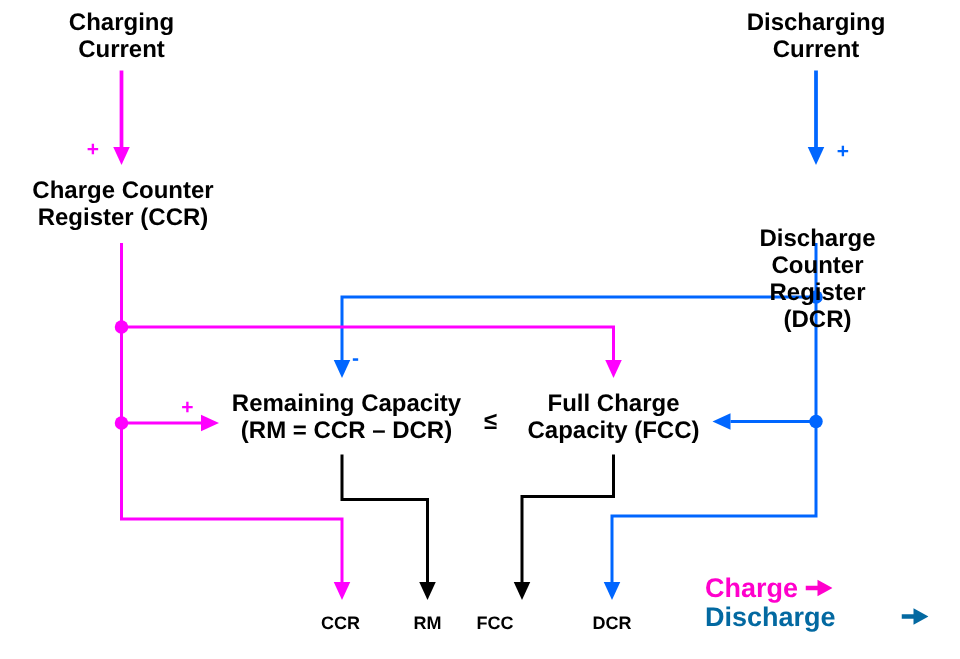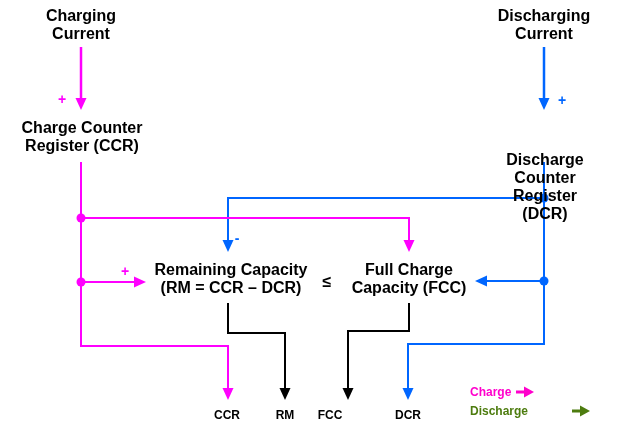--- a/index.html
+++ b/index.html
@@ -57,26 +57,26 @@
     color: #000000;
     white-space: nowrap;
   }
   .legend-row {
     position: absolute;
     left: 470px;
     display: flex;
     align-items: center;
     gap: 5px;
     font-weight: bold;
-    font-size: 12px;
+    font-size: 18px;
     line-height: 18px;
     white-space: nowrap;
   }
   .legend-row.charge { color: #FF00CC; top: 383px; }
-  .legend-row.discharge { color: #4d7c0f; top: 402px; gap: 44px; }
+  .legend-row.discharge { color: #0369a1; top: 402px; gap: 44px; }
   .legend-arrow-svg { display: block; }
 </style>
 </head>
 <body>
 
 <div id="stage">
 
   <svg id="wires" viewBox="0 0 640 439" aria-hidden="true">
 
     <g stroke="#0066FF" fill="#0066FF">

